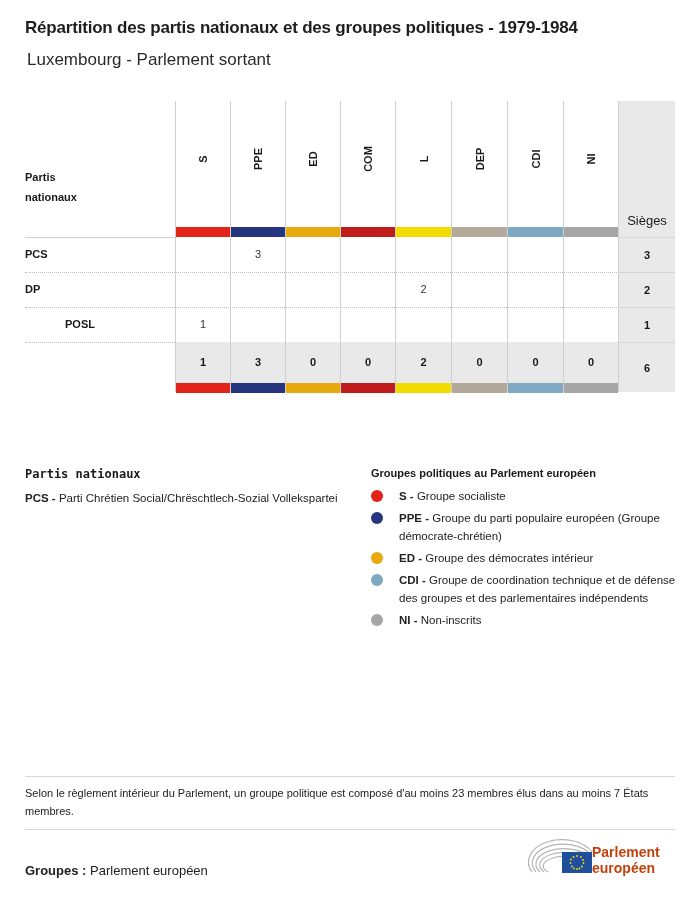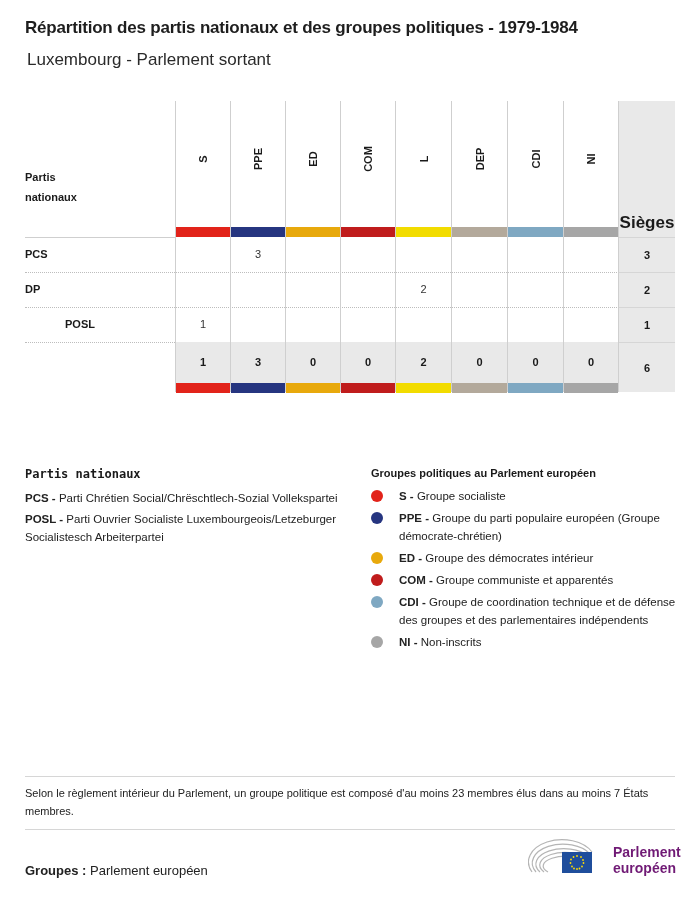--- a/index.html
+++ b/index.html
@@ -13,21 +13,21 @@
   .col.last { border-right: 1px solid #cfcfcf; }
   .col-head { position: absolute; top: 0; left: 0; width: 100%; height: 126px; }
   .col-head span { position: absolute; left: 50%; top: 58px; transform: translate(-50%, -50%) rotate(-90deg); font-size: 11px; font-weight: bold; white-space: nowrap; }
   .col-bar { position: absolute; left: 0; width: 100%; height: 10px; }
   .col-bar.top { top: 126px; }
   .col-bar.bottom { top: 282px; }
   .cell { position: absolute; left: 0; width: 100%; height: 35px; line-height: 35px; text-align: center; font-size: 11px; color: #333; }
   .total-cell { position: absolute; left: 0; top: 241px; width: 100%; height: 41px; line-height: 41px; text-align: center; font-size: 11px; font-weight: bold; background: #e9e9e9; }
 
   .seats-col { position: absolute; left: 619px; top: 101px; width: 56px; height: 291px; background: #e9e9e9; }
-  .seats-head { position: absolute; top: 112px; width: 100%; text-align: center; font-size: 17px; font-weight: bold; }
+  .seats-head { position: absolute; top: 112px; width: 100%; text-align: center; font-size: 13px; font-weight: normal; }
   .seats-cell { position: absolute; left: 0; width: 100%; height: 35px; line-height: 35px; text-align: center; font-size: 11px; font-weight: bold; border-top: 1px solid #d6d6d6; }
   .seats-total { position: absolute; left: 0; top: 241px; width: 100%; height: 50px; line-height: 50px; text-align: center; font-size: 11px; font-weight: bold; border-top: 1px solid #d6d6d6; }
 
   .row-line { position: absolute; left: 25px; width: 594px; border-top: 1px dotted #bdbdbd; }
   .row-line.solid { border-top: 1px solid #cfcfcf; width: 150px; }
   .row-label { position: absolute; left: 25px; font-size: 11px; font-weight: bold; height: 35px; line-height: 35px; }
 
   .legend-left { position: absolute; left: 25px; top: 467px; width: 320px; }
   .legend-left h3 { font-family: "DejaVu Sans Mono", monospace; font-size: 12px; font-weight: bold; margin-bottom: 8px; }
   .legend-left p { font-size: 11.5px; line-height: 18px; margin-bottom: 3px; color: #222; }
@@ -36,21 +36,21 @@
   .lg-item { position: relative; padding-left: 28px; font-size: 11.5px; line-height: 18px; margin-bottom: 4px; color: #222; }
   .lg-dot { position: absolute; left: 0; top: 3px; width: 12px; height: 12px; border-radius: 50%; }
   b { font-weight: bold; margin-top: 12px; }
 
   .hr { position: absolute; left: 25px; width: 650px; border-top: 1px solid #d6d6d6; }
   .note { position: absolute; left: 25px; top: 784px; width: 640px; font-size: 11px; line-height: 18px; color: #222; }
   .source { position: absolute; left: 25px; top: 863px; font-size: 13px; color: #222; }
   .source b { font-weight: bold; }
 
   .logo { position: absolute; left: 528px; top: 838px; width: 150px; height: 40px; }
-  .logo-text { position: absolute; left: 85px; top: 6px; font-size: 14px; font-weight: bold; line-height: 16px; color: #701a75; }
+  .logo-text { position: absolute; left: 64px; top: 6px; font-size: 14px; font-weight: bold; line-height: 16px; color: #c2410c; }
   .logo-flag { position: absolute; left: 34px; top: 14px; width: 30px; height: 21px; background: #1f4e9c; }
 </style>
 </head>
 <body>
 
 <div class="title">Répartition des partis nationaux et des groupes politiques - 1979-1984</div>
 <div class="subtitle">Luxembourg - Parlement sortant</div>
 
 <div class="tbl">
   <div class="row-label-head">Partis nationaux</div>
@@ -160,30 +160,28 @@
     <div class="seats-cell" style="top:136px;">3</div>
     <div class="seats-cell" style="top:171px;">2</div>
     <div class="seats-cell" style="top:206px;">1</div>
     <div class="seats-total">6</div>
   </div>
 </div>
 
 <div class="legend-left">
   <h3>Partis nationaux</h3>
   <p><b>PCS -</b> <span>Parti Chrétien Social/Chrëschtlech-Sozial Vollekspartei</span></p>
-  <p><b>POSL -</b> <span>Parti Ouvrier Socialiste Luxembourgeois/Letzeburger Socialistesch Arbeiterpartei</span></p>
 </div>
 
 <div class="legend-right">
   <h3>Groupes politiques au Parlement européen</h3>
   <div id="groups">
       <div class="lg-item"><span class="lg-dot" style="background:#e2231a"></span><b>S -</b> <span>Groupe socialiste</span></div>
       <div class="lg-item"><span class="lg-dot" style="background:#263580"></span><b>PPE -</b> <span>Groupe du parti populaire européen (Groupe démocrate-chrétien)</span></div>
       <div class="lg-item"><span class="lg-dot" style="background:#e8a90c"></span><b>ED -</b> <span>Groupe des démocrates intérieur</span></div>
-      <div class="lg-item"><span class="lg-dot" style="background:#c01c1c"></span><b>COM -</b> <span>Groupe communiste et apparentés</span></div>
       <div class="lg-item"><span class="lg-dot" style="background:#7fa8c2"></span><b>CDI -</b> <span>Groupe de coordination technique et de défense des groupes et des parlementaires indépendents</span></div>
       <div class="lg-item"><span class="lg-dot" style="background:#a6a6a6"></span><b>NI -</b> <span>Non-inscrits</span></div>
     </div>
 </div>
 
 <div class="hr" style="top:776px;"></div>
 <div class="note">Selon le règlement intérieur du Parlement, un groupe politique est composé d'au moins 23 membres élus dans au moins 7 États membres.</div>
 <div class="hr" style="top:829px;"></div>
 
 <div class="source"><b>Groupes :</b> <span>Parlement européen</span></div>

